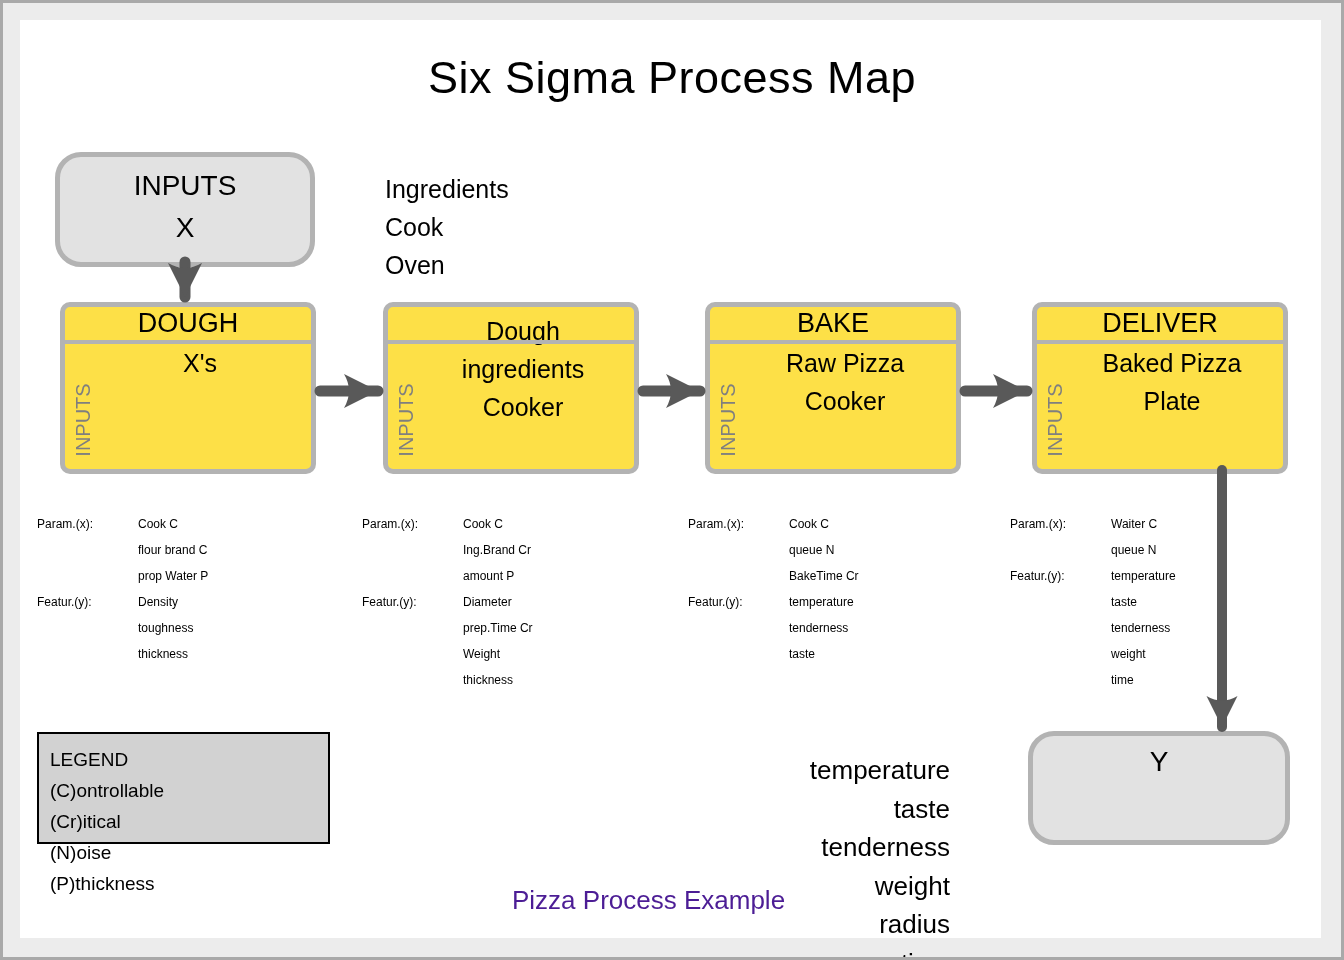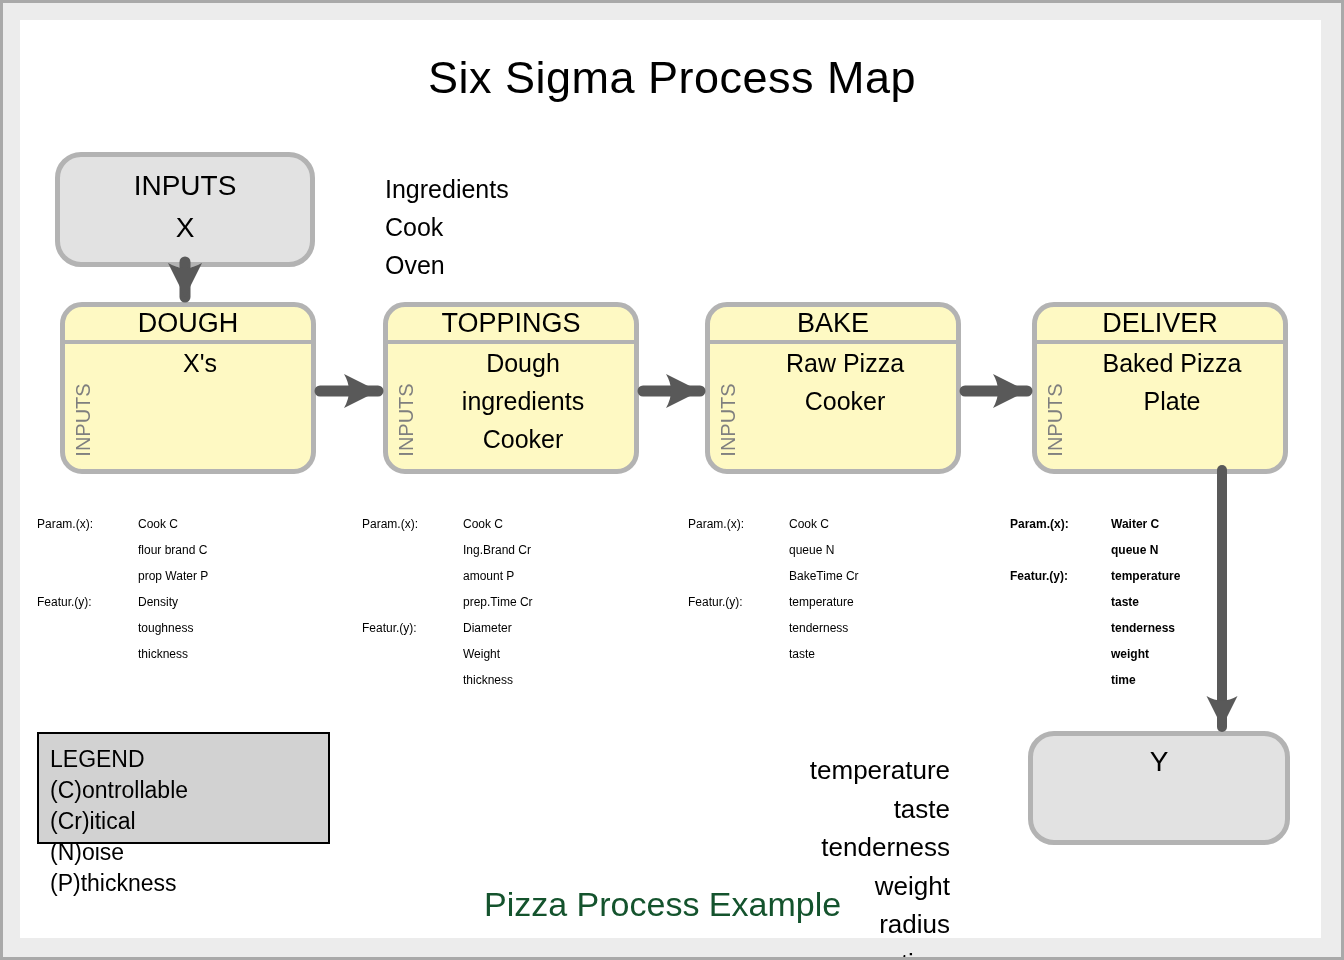--- a/index.html
+++ b/index.html
@@ -19,39 +19,39 @@
     border:5px solid #b3b3b3; border-radius:26px; background:#e2e2e2;
     text-align:center;
   }
   .term-title { font-size:28px; margin-top:13px; }
   .term-symbol { font-size:28px; margin-top:10px; }
 
   .ingredients { left:385px; top:170px; font-size:25px; line-height:38px; }
 
   .pbox {
     top:302px; width:256px; height:172px;
-    border:5px solid #b3b3b3; border-radius:22px; background:#fef9c3;
+    border:5px solid #b3b3b3; border-radius:10px; background:#fde047;
   }
   .pbox-title { text-align:center; font-size:27px; line-height:31px; margin-top:1px; }
   .pbox-divider { position:absolute; left:-1px; right:-1px; top:33px; height:4px; background:#b3b3b3; }
   .pbox-body { text-align:center; font-size:25px; line-height:38px; margin-top:5px;padding-left:24px; }
   .pbox-side {
     position:absolute; left:-21px; top:101px; width:80px; height:24px;
     transform:rotate(-90deg); color:#7f7f7f; font-size:20px; text-align:center;
   }
 
   .params { font-size:12px; line-height:26px; white-space:nowrap; }
   .plabel { display:inline-block; width:101px; }
 
   .legend-rect { left:37px; top:732px; width:293px; height:112px; background:#d2d2d2; border:2px solid #000; z-index:1; }
-  .legend-lines { left:50px; top:744px; font-size:23px; line-height:31px; z-index:2; }
+  .legend-lines { left:50px; top:744px; font-size:19px; line-height:31px; z-index:2; }
 
   .out-list { left:650px; top:751px; width:300px; text-align:right; font-size:26px; line-height:38.6px; }
 
-  .caption { left:484px; top:885px; font-size:34px; color:#14532d; }
+  .caption { left:512px; top:885px; font-size:26px; color:#4c1d95; }
 
   .arrows { position:absolute; inset:0; z-index:5; pointer-events:none; }
 </style>
 </head>
 <body>
 
 <div class="page">
   <div class="canvas"></div>
 
   <div class="abs title">Six Sigma Process Map</div>
@@ -72,21 +72,20 @@
     <div class="pbox-divider"></div>
     <div class="pbox-body">
       <div>X's</div>
       <div></div>
       <div></div>
     </div>
     <div class="pbox-side">INPUTS</div>
   </div>
 
   <div class="abs pbox" style="left:383px;">
-    <div class="pbox-title">TOPPINGS</div>
     <div class="pbox-divider"></div>
     <div class="pbox-body">
       <div>Dough</div>
       <div>ingredients</div>
       <div>Cooker</div>
     </div>
     <div class="pbox-side">INPUTS</div>
   </div>
 
   <div class="abs pbox" style="left:705px;">
@@ -116,36 +115,36 @@
     <div><span class="plabel"></span><span>prop Water P</span></div>
     <div><span class="plabel">Featur.(y):</span><span>Density</span></div>
     <div><span class="plabel"></span><span>toughness</span></div>
     <div><span class="plabel"></span><span>thickness</span></div>
   </div>
 
   <div class="abs params" style="left:362px; top:511px;">
     <div><span class="plabel">Param.(x):</span><span>Cook C</span></div>
     <div><span class="plabel"></span><span>Ing.Brand Cr</span></div>
     <div><span class="plabel"></span><span>amount P</span></div>
+    <div><span class="plabel">Featur.(y):</span><span>Diameter</span></div>
     <div><span class="plabel"></span><span>prep.Time Cr</span></div>
-    <div><span class="plabel">Featur.(y):</span><span>Diameter</span></div>
     <div><span class="plabel"></span><span>Weight</span></div>
     <div><span class="plabel"></span><span>thickness</span></div>
   </div>
 
   <div class="abs params" style="left:688px; top:511px;">
     <div><span class="plabel">Param.(x):</span><span>Cook C</span></div>
     <div><span class="plabel"></span><span>queue N</span></div>
     <div><span class="plabel"></span><span>BakeTime Cr</span></div>
     <div><span class="plabel">Featur.(y):</span><span>temperature</span></div>
     <div><span class="plabel"></span><span>tenderness</span></div>
     <div><span class="plabel"></span><span>taste</span></div>
   </div>
 
-  <div class="abs params" style="left:1010px; top:511px;font-weight:bold;">
+  <div class="abs params" style="left:1010px; top:511px;">
     <div><span class="plabel">Param.(x):</span><span>Waiter C</span></div>
     <div><span class="plabel"></span><span>queue N</span></div>
     <div><span class="plabel">Featur.(y):</span><span>temperature</span></div>
     <div><span class="plabel"></span><span>taste</span></div>
     <div><span class="plabel"></span><span>tenderness</span></div>
     <div><span class="plabel"></span><span>weight</span></div>
     <div><span class="plabel"></span><span>time</span></div>
   </div>
 
   <div class="abs legend-rect"></div>

